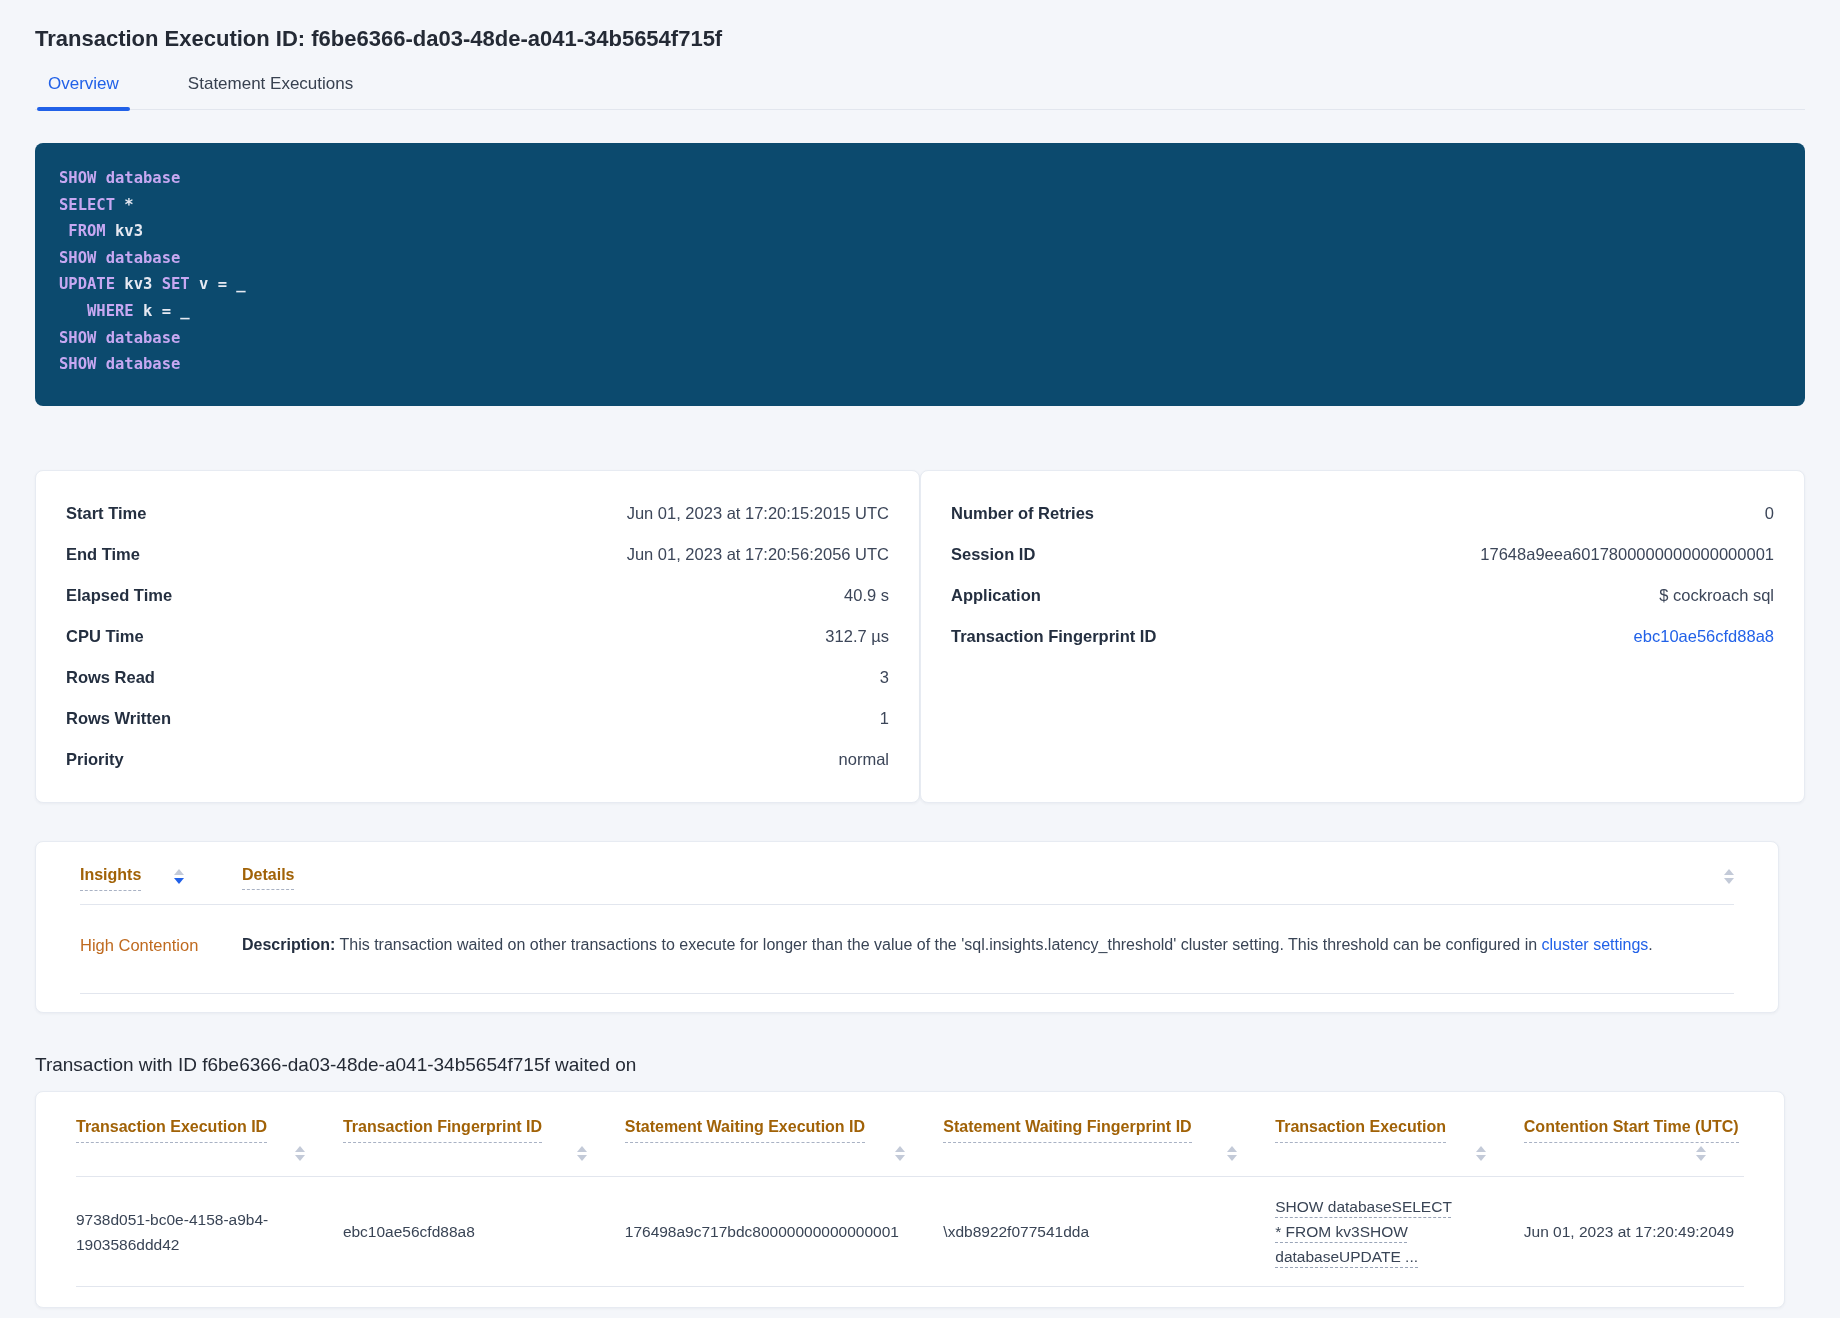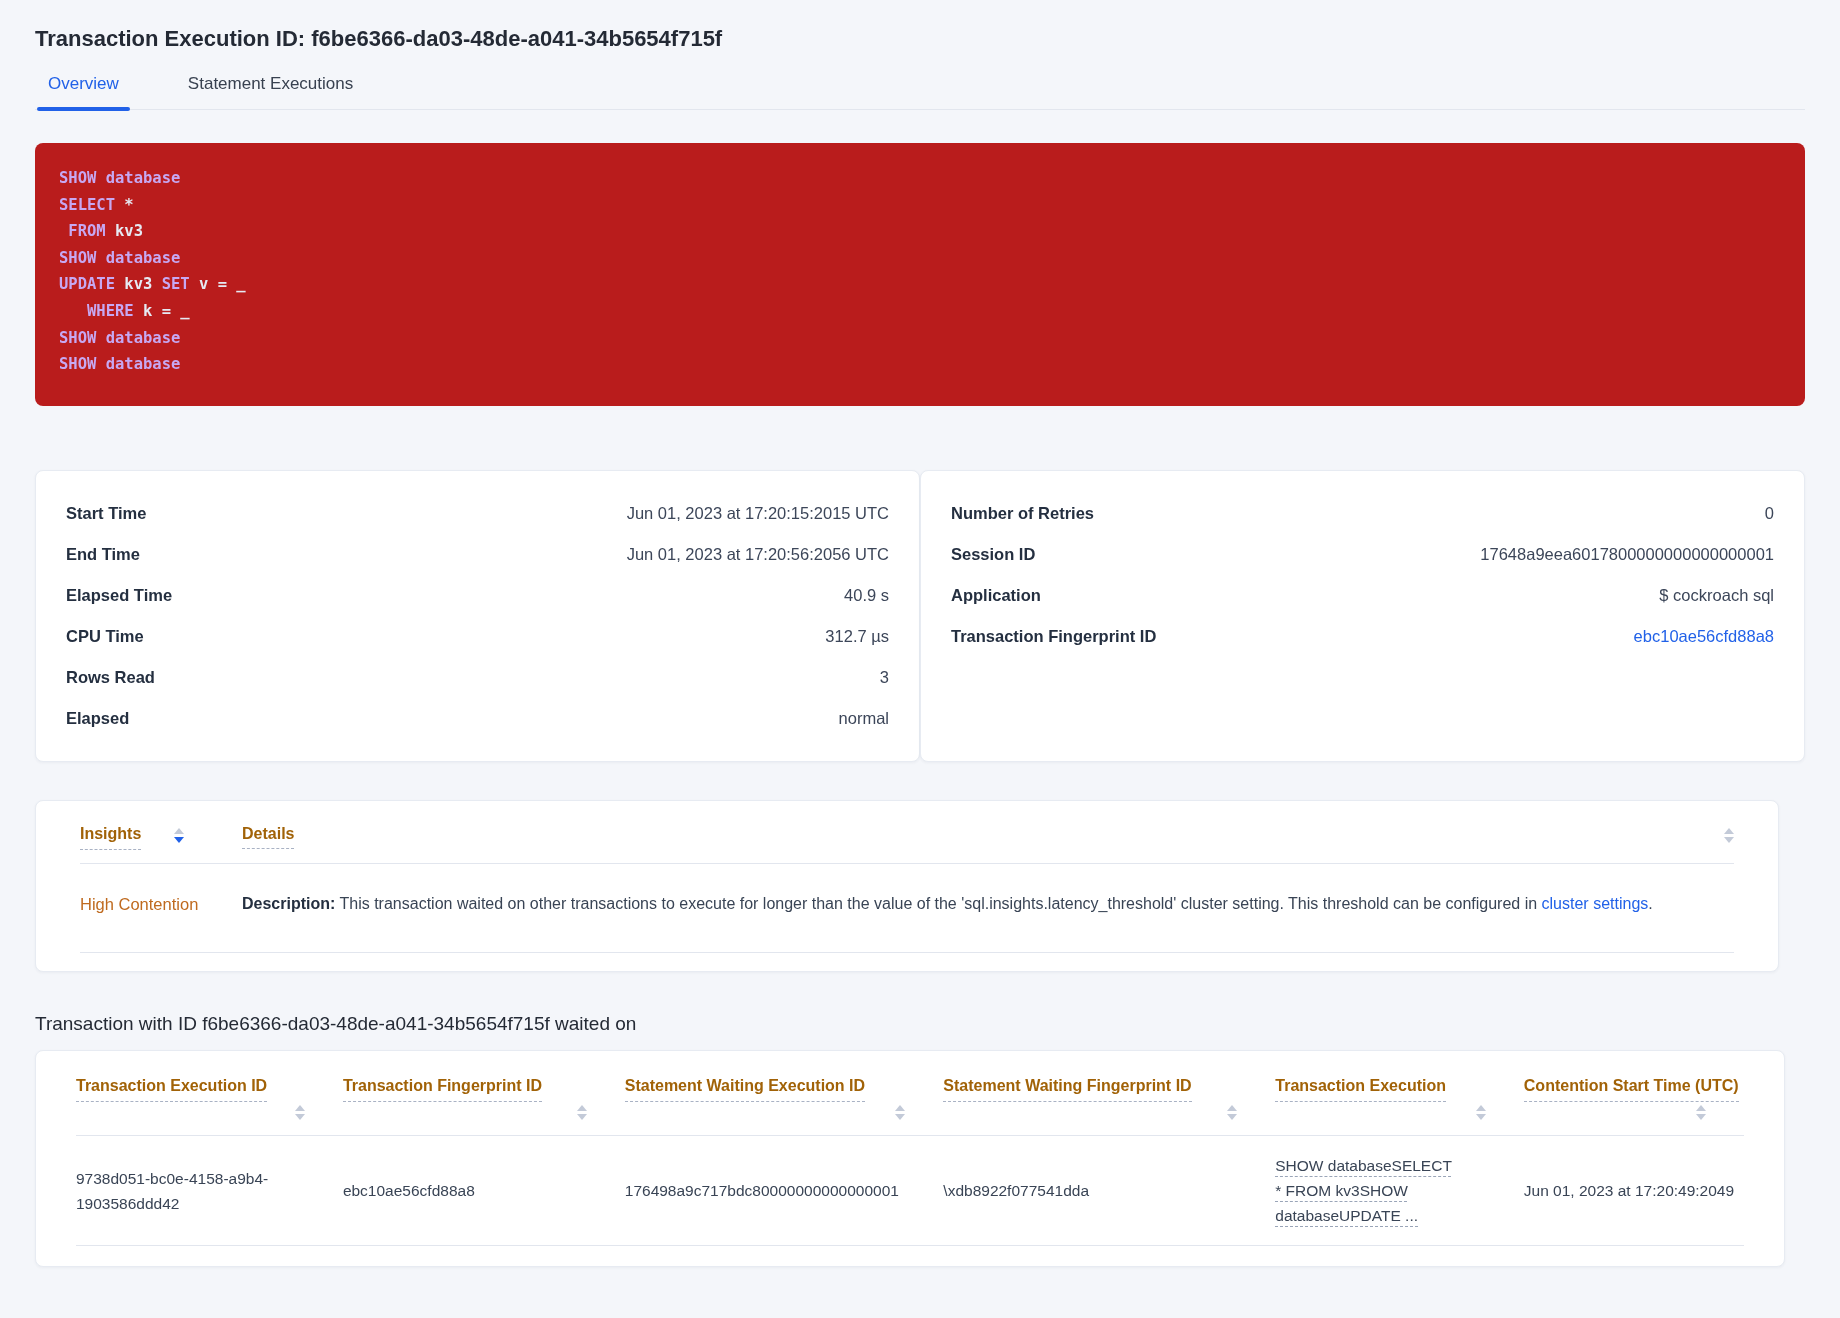--- a/index.html
+++ b/index.html
@@ -35,21 +35,21 @@
   }
   .tab.active { color:#2161e8; }
   .tab.active::after {
     content:""; position:absolute; left:0; right:0; bottom:-2px;
     height:4px; border-radius:2px; background:#2161e8;
   }
 
   
   .code-box {
     margin-top:33px;
-    background:#b91c1c;
+    background:#0c4a6e;
     border-radius:8px;
     padding:22px 24px;
     height:263px;
   }
   .code-box .sql {
     margin:0;
     font-family:"DejaVu Sans Mono", monospace;
     font-size:15.5px; line-height:26.6px;
     font-weight:bold;
     white-space:pre;
@@ -171,21 +171,25 @@
       </div>
       <div class="kv-row">
         <span class="kv-label">CPU Time</span>
         <span class="kv-value">312.7 µs</span>
       </div>
       <div class="kv-row">
         <span class="kv-label">Rows Read</span>
         <span class="kv-value">3</span>
       </div>
       <div class="kv-row">
-        <span class="kv-label">Elapsed</span>
+        <span class="kv-label">Rows Written</span>
+        <span class="kv-value">1</span>
+      </div>
+      <div class="kv-row">
+        <span class="kv-label">Priority</span>
         <span class="kv-value">normal</span>
       </div>
     </div>
 
     <div class="card summary-card">
       <div class="kv-row">
         <span class="kv-label">Number of Retries</span>
         <span class="kv-value">0</span>
       </div>
       <div class="kv-row">

